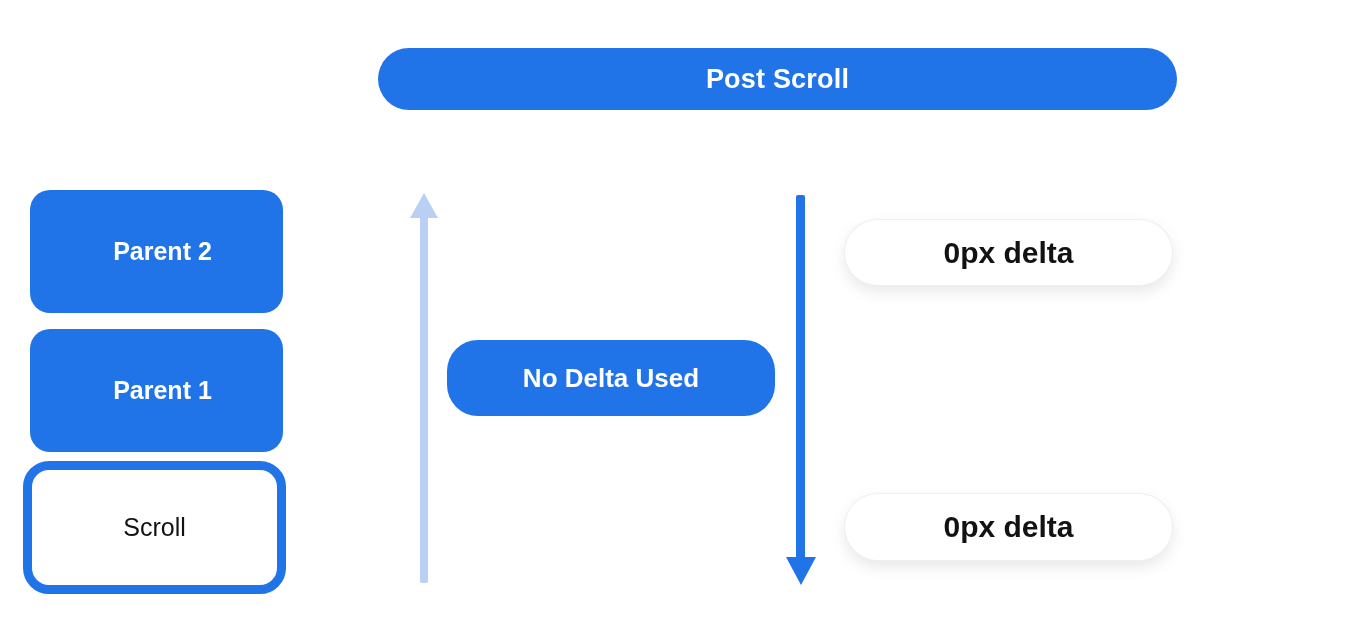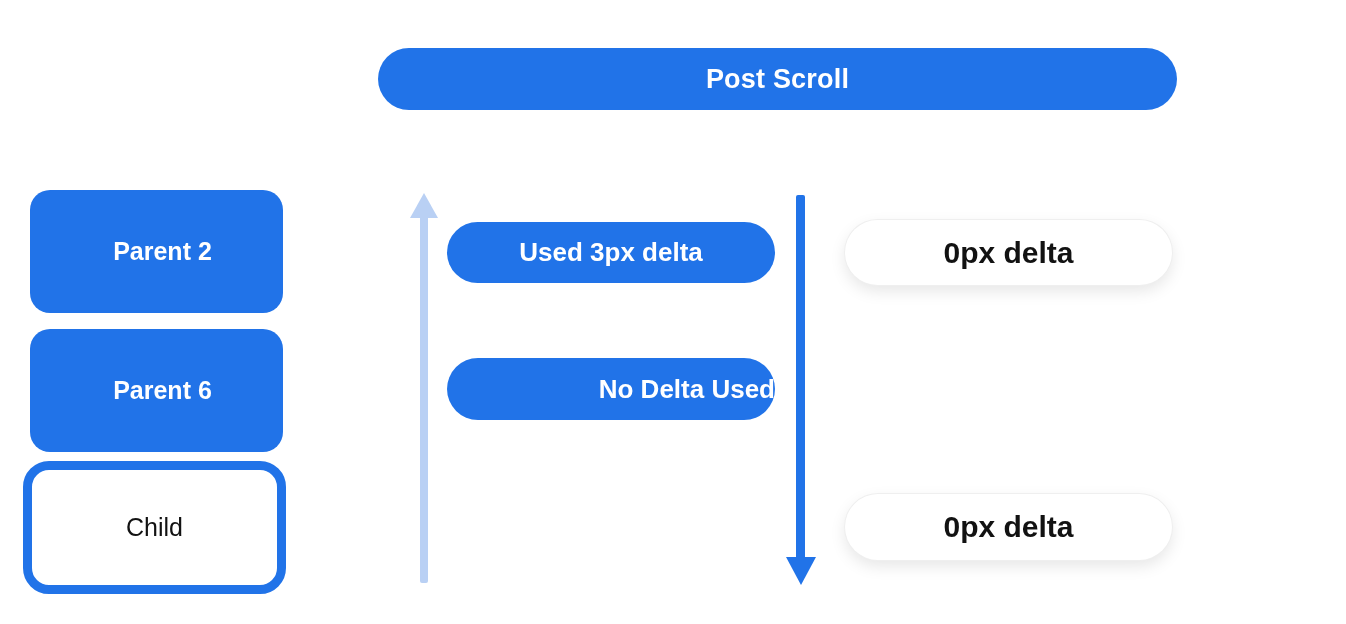--- a/index.html
+++ b/index.html
@@ -51,21 +51,21 @@
     color:var(--ink);
     font-weight:500;
     font-size:25px;
   }
   .mid-pill{
     left:447px; width:328px; height:61px;
     border-radius:31px;
     font-size:26px;
   }
   .used-pill{ top:222px; }
-  .nodelta-pill{ top:358px; height:62px;justify-content:flex-end; }
+  .nodelta-pill{ top:340px; height:76px; }
   .white-pill{
     left:845px; width:327px; height:65px;
     border-radius:33px;
     background:#ffffff;
     color:var(--ink);
     font-weight:600;
     font-size:30px;
     box-shadow:0 0 0 1px #efefef, 0 6px 16px rgba(0,0,0,0.10);
   }
   .white-pill-top{ top:220px; }
@@ -108,35 +108,32 @@
 
   <div class="pill blue-fill header-pill">
     <span>Post Scroll</span>
   </div>
 
   <div class="box blue-fill parent-box parent2">
     <span>Parent 2</span>
   </div>
 
   <div class="box blue-fill parent-box parent1">
-    <span>Parent 6</span>
+    <span>Parent 1</span>
   </div>
 
   <div class="box child-box">
-    <span>Child</span>
+    <span>Scroll</span>
   </div>
 
   <div class="arrow up-arrow">
     <div class="shaft"></div>
     <div class="head"></div>
   </div>
 
-  <div class="pill blue-fill mid-pill used-pill">
-    <span>Used 3px delta</span>
-  </div>
 
   <div class="pill blue-fill mid-pill nodelta-pill">
     <span>No Delta Used</span>
   </div>
 
   <div class="arrow down-arrow">
     <div class="shaft"></div>
     <div class="head"></div>
   </div>
 

